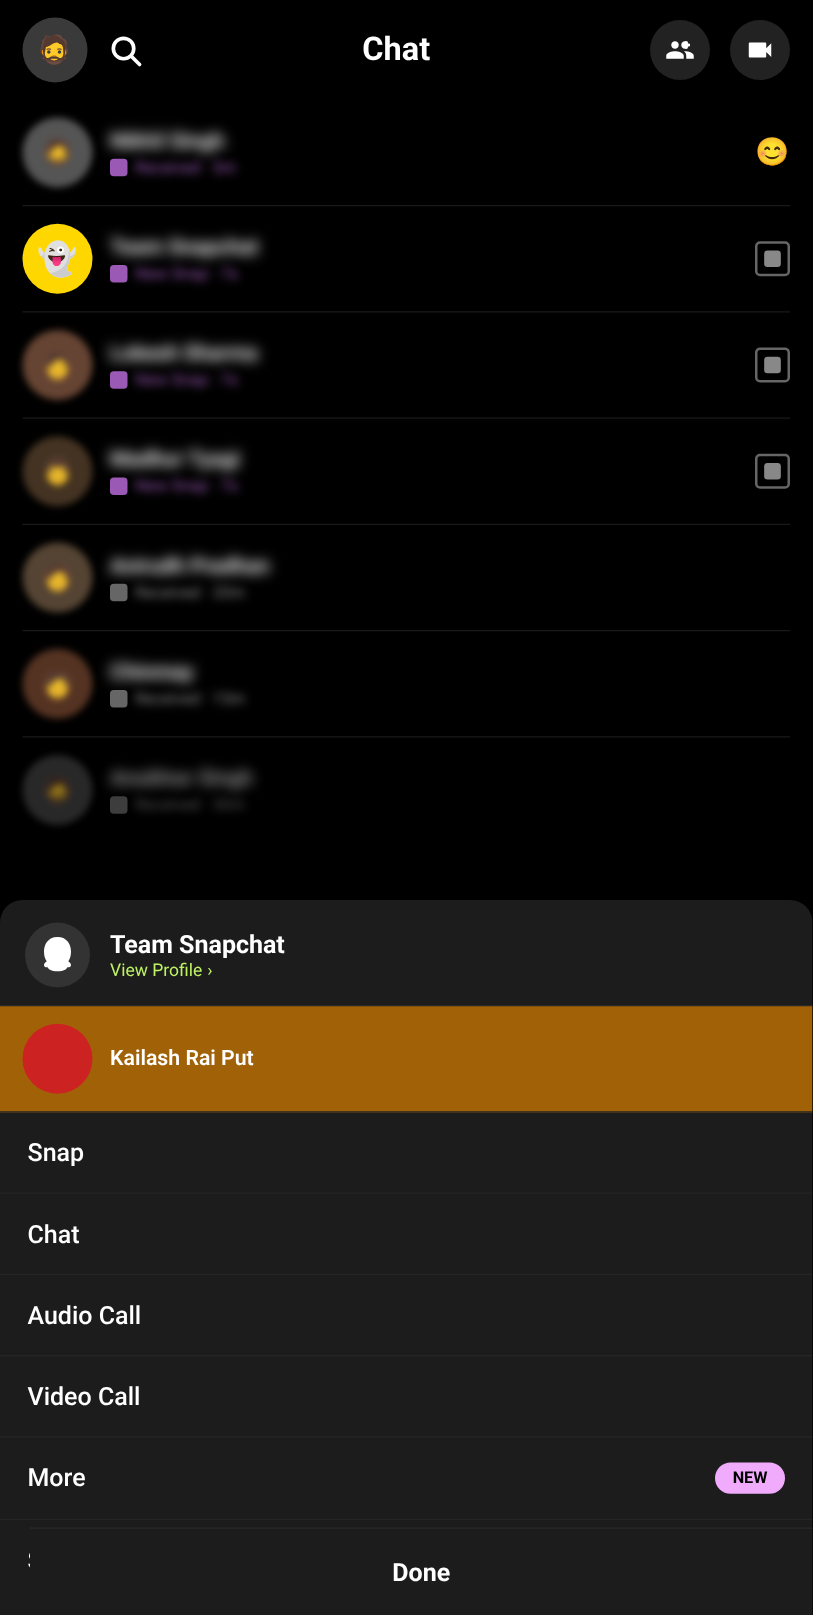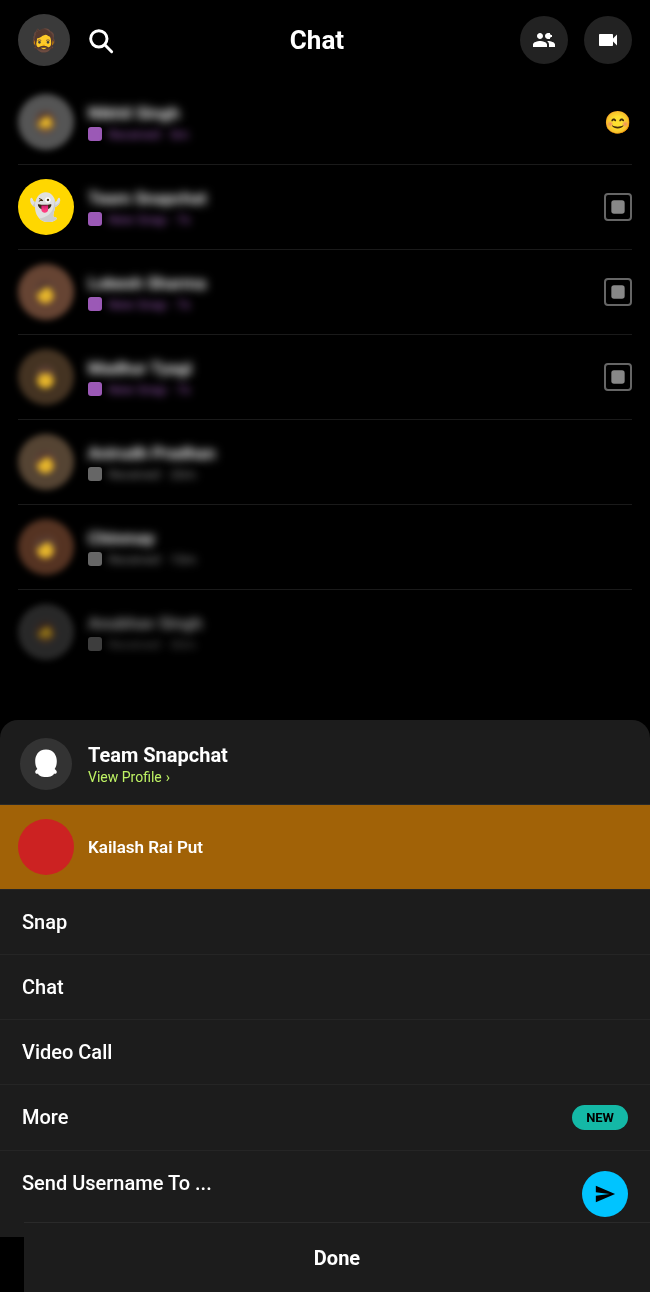--- a/index.html
+++ b/index.html
@@ -247,21 +247,21 @@
       cursor: pointer;
     }
 
     .menu-item-label {
       font-size: 20px;
       font-weight: 500;
       color: #fff;
     }
 
     .new-badge {
-      background: #14b8a6;
+      background: #f0abfc;
       color: #000;
       font-size: 13px;
       font-weight: 700;
       padding: 5px 14px;
       border-radius: 20px;
     }
 
     .send-btn {
       width: 46px;
       height: 46px;
@@ -489,20 +489,23 @@
     </div>
 
     <div class="context-menu-item">
       <span class="menu-item-label">Snap</span>
     </div>
 
     <div class="context-menu-item">
       <span class="menu-item-label">Chat</span>
     </div>
 
+    <div class="context-menu-item">
+      <span class="menu-item-label">Audio Call</span>
+    </div>
 
     <div class="context-menu-item">
       <span class="menu-item-label">Video Call</span>
     </div>
 
     <div class="context-menu-item">
       <span class="menu-item-label">More</span>
       <span class="new-badge">NEW</span>
     </div>
 

